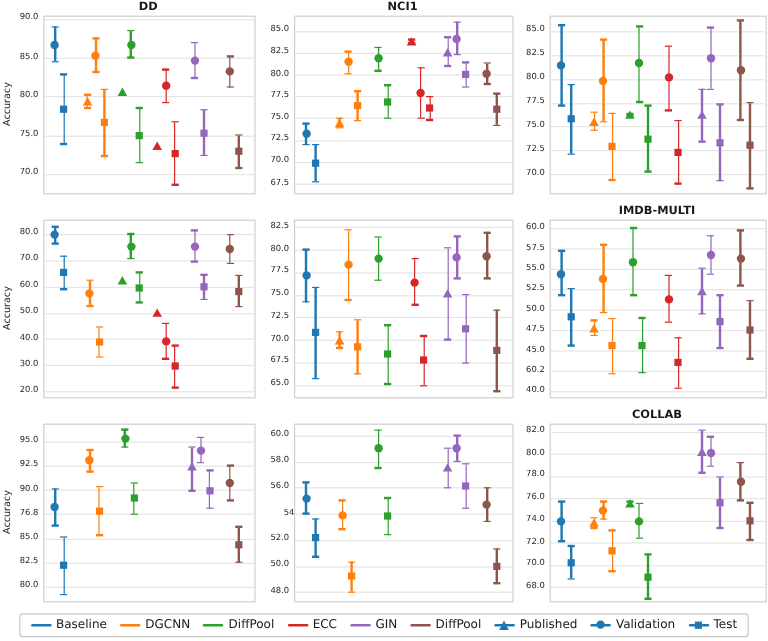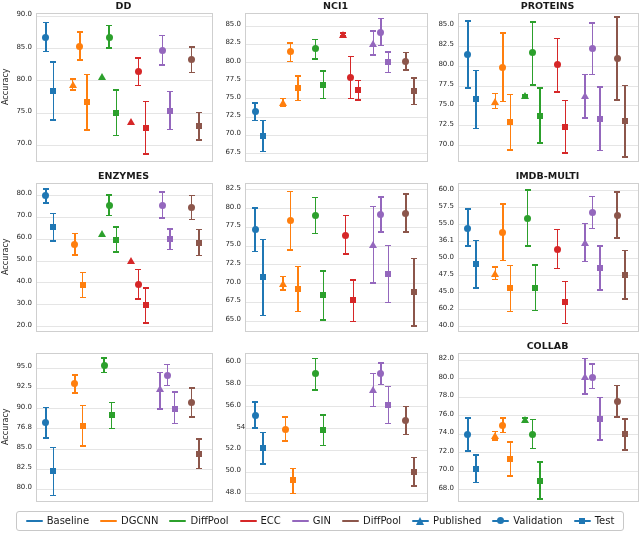--- a/index.html
+++ b/index.html
@@ -183,21 +183,20 @@
           <div class="ecap" style="left: 156.9px; top: 37.8px; width: 6px; height: 1.5px; background: rgb(140, 86, 75);"></div>
           <div class="ecap" style="left: 156.9px; top: 55.3px; width: 6px; height: 1.5px; background: rgb(140, 86, 75);"></div>
           <span class="mk circle" style="left: 156.4px; top: 43.8px; background: rgb(140, 86, 75);"></span>
           <div class="ebar" style="left: 167px; top: 64px; width: 1.5px; height: 26.2px; background: rgb(140, 86, 75);"></div>
           <div class="ecap" style="left: 164.7px; top: 63.3px; width: 6px; height: 1.5px; background: rgb(140, 86, 75);"></div>
           <div class="ecap" style="left: 164.7px; top: 89.5px; width: 6px; height: 1.5px; background: rgb(140, 86, 75);"></div>
           <span class="mk square" style="left: 164.7px; top: 74.1px; background: rgb(140, 86, 75);"></span>
         </div>
       </div>
       <div class="cell" style="left: 429px; top: 0px; width: 211px; height: 168px;">
-        <div class="sp-title" style="left: 29px; width: 179px;">PROTEINS</div>
         <div class="ytick" style="left: 1px; top: 139.6px; width: 24px;">70.0</div>
         <div class="ytick" style="left: 1px; top: 119.7px; width: 24px;">72.5</div>
         <div class="ytick" style="left: 1px; top: 99.9px; width: 24px;">75.0</div>
         <div class="ytick" style="left: 1px; top: 80px; width: 24px;">77.5</div>
         <div class="ytick" style="left: 1px; top: 60.1px; width: 24px;">80.0</div>
         <div class="ytick" style="left: 1px; top: 40.3px; width: 24px;">82.5</div>
         <div class="ytick" style="left: 1px; top: 20.4px; width: 24px;">85.0</div>
         <div class="plot" style="left: 29px; top: 13px; width: 179px; height: 147px;">
           <div class="gridline" style="top: 131.1px;"></div>
           <div class="gridline" style="top: 111.2px;"></div>
@@ -262,21 +261,20 @@
           <div class="ecap" style="left: 155.1px; top: 2.4px; width: 6px; height: 1.5px; background: rgb(140, 86, 75);"></div>
           <div class="ecap" style="left: 155.1px; top: 85.1px; width: 6px; height: 1.5px; background: rgb(140, 86, 75);"></div>
           <span class="mk circle" style="left: 154.6px; top: 41px; background: rgb(140, 86, 75);"></span>
           <div class="ebar" style="left: 165.1px; top: 71.5px; width: 1.5px; height: 71.5px; background: rgb(140, 86, 75);"></div>
           <div class="ecap" style="left: 162.9px; top: 70.8px; width: 6px; height: 1.5px; background: rgb(140, 86, 75);"></div>
           <div class="ecap" style="left: 162.9px; top: 142.3px; width: 6px; height: 1.5px; background: rgb(140, 86, 75);"></div>
           <span class="mk square" style="left: 162.9px; top: 104.3px; background: rgb(140, 86, 75);"></span>
         </div>
       </div>
       <div class="cell" style="left: 0px; top: 170px; width: 214px; height: 168px;">
-        <div class="sp-title" style="left: 36px; width: 175px;">ENZYMES</div>
         <div class="ytick" style="left: 8px; top: 150.7px; width: 24px;">20.0</div>
         <div class="ytick" style="left: 8px; top: 128.8px; width: 24px;">30.0</div>
         <div class="ytick" style="left: 8px; top: 106.9px; width: 24px;">40.0</div>
         <div class="ytick" style="left: 8px; top: 85px; width: 24px;">50.0</div>
         <div class="ytick" style="left: 8px; top: 63px; width: 24px;">60.0</div>
         <div class="ytick" style="left: 8px; top: 41.1px; width: 24px;">70.0</div>
         <div class="ytick" style="left: 8px; top: 19.2px; width: 24px;">80.0</div>
         <div class="ylab" style="left: 1px; top: 13px; height: 147px;">Accuracy</div>
         <div class="plot" style="left: 36px; top: 13px; width: 175px; height: 147px;">
           <div class="gridline" style="top: 142.2px;"></div>
@@ -414,21 +412,21 @@
           <span class="mk square" style="left: 164.7px; top: 105px; background: rgb(140, 86, 75);"></span>
         </div>
       </div>
       <div class="cell" style="left: 429px; top: 170px; width: 211px; height: 168px;">
         <div class="sp-title" style="left: 29px; width: 179px;">IMDB-MULTI</div>
         <div class="ytick" style="left: 1px; top: 150.7px; width: 24px;">40.0</div>
         <div class="ytick" style="left: 1px; top: 133.7px; width: 24px;">60.2</div>
         <div class="ytick" style="left: 1px; top: 116.7px; width: 24px;">45.0</div>
         <div class="ytick" style="left: 1px; top: 99.7px; width: 24px;">47.5</div>
         <div class="ytick" style="left: 1px; top: 82.7px; width: 24px;">50.0</div>
-        <div class="ytick" style="left: 1px; top: 65.7px; width: 24px;">36.1</div>
+        <div class="ytick" style="left: 1px; top: 65.7px; width: 24px;">52.5</div>
         <div class="ytick" style="left: 1px; top: 48.7px; width: 24px;">55.0</div>
         <div class="ytick" style="left: 1px; top: 31.6px; width: 24px;">57.5</div>
         <div class="ytick" style="left: 1px; top: 14.6px; width: 24px;">60.0</div>
         <div class="plot" style="left: 29px; top: 13px; width: 179px; height: 147px;">
           <div class="gridline" style="top: 142.2px;"></div>
           <div class="gridline" style="top: 125.2px;"></div>
           <div class="gridline" style="top: 108.2px;"></div>
           <div class="gridline" style="top: 91.2px;"></div>
           <div class="gridline" style="top: 74.2px;"></div>
           <div class="gridline" style="top: 57.2px;"></div>

